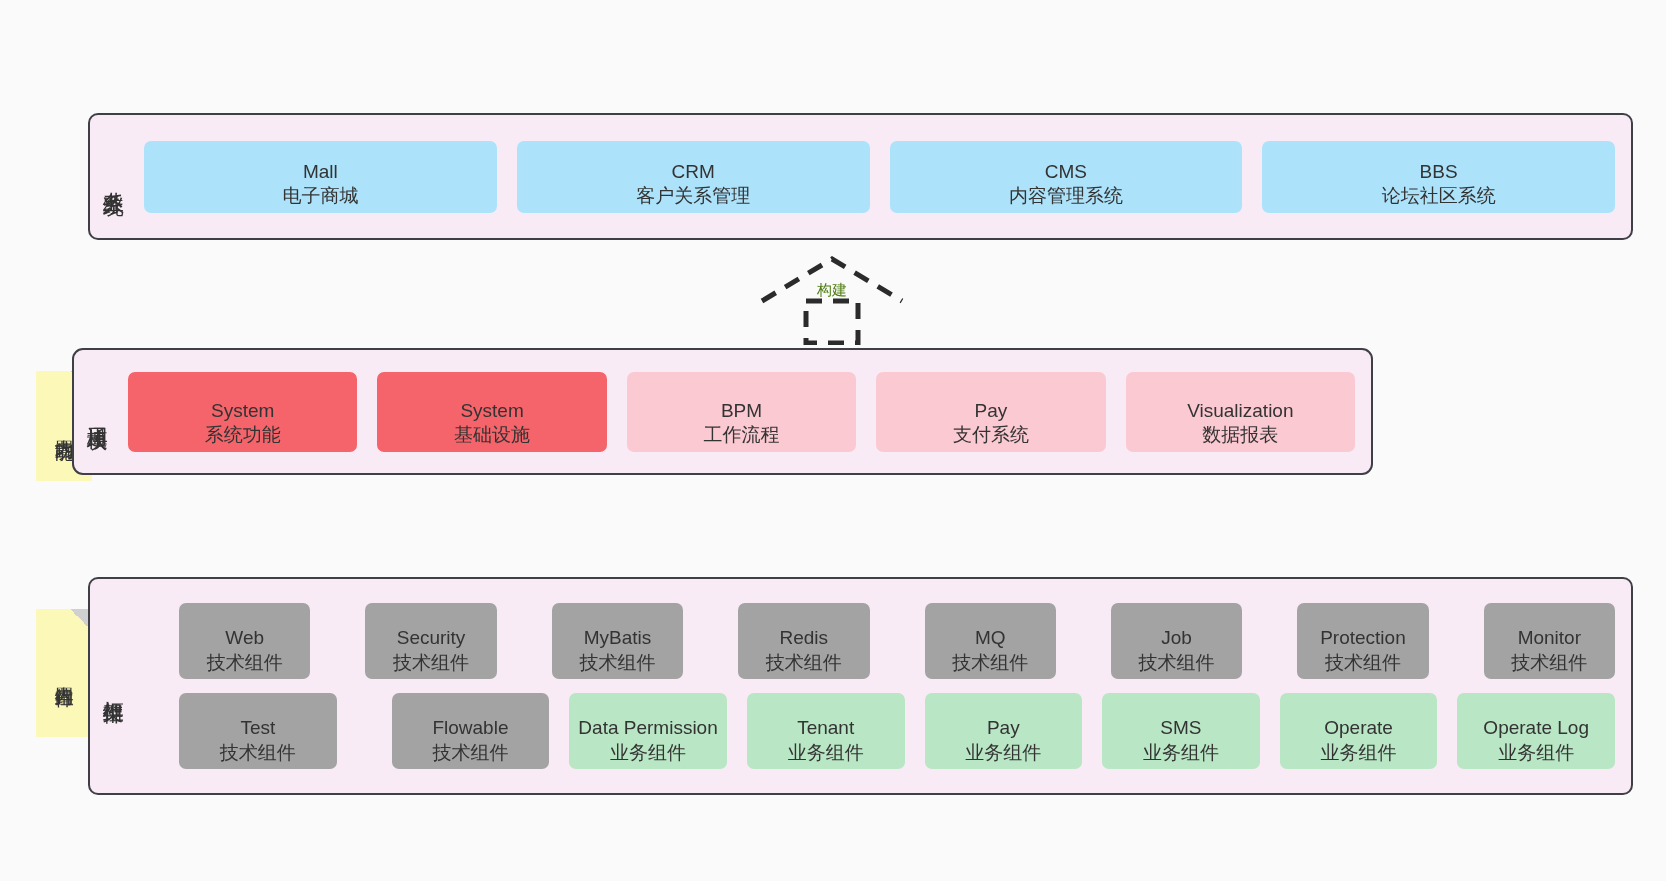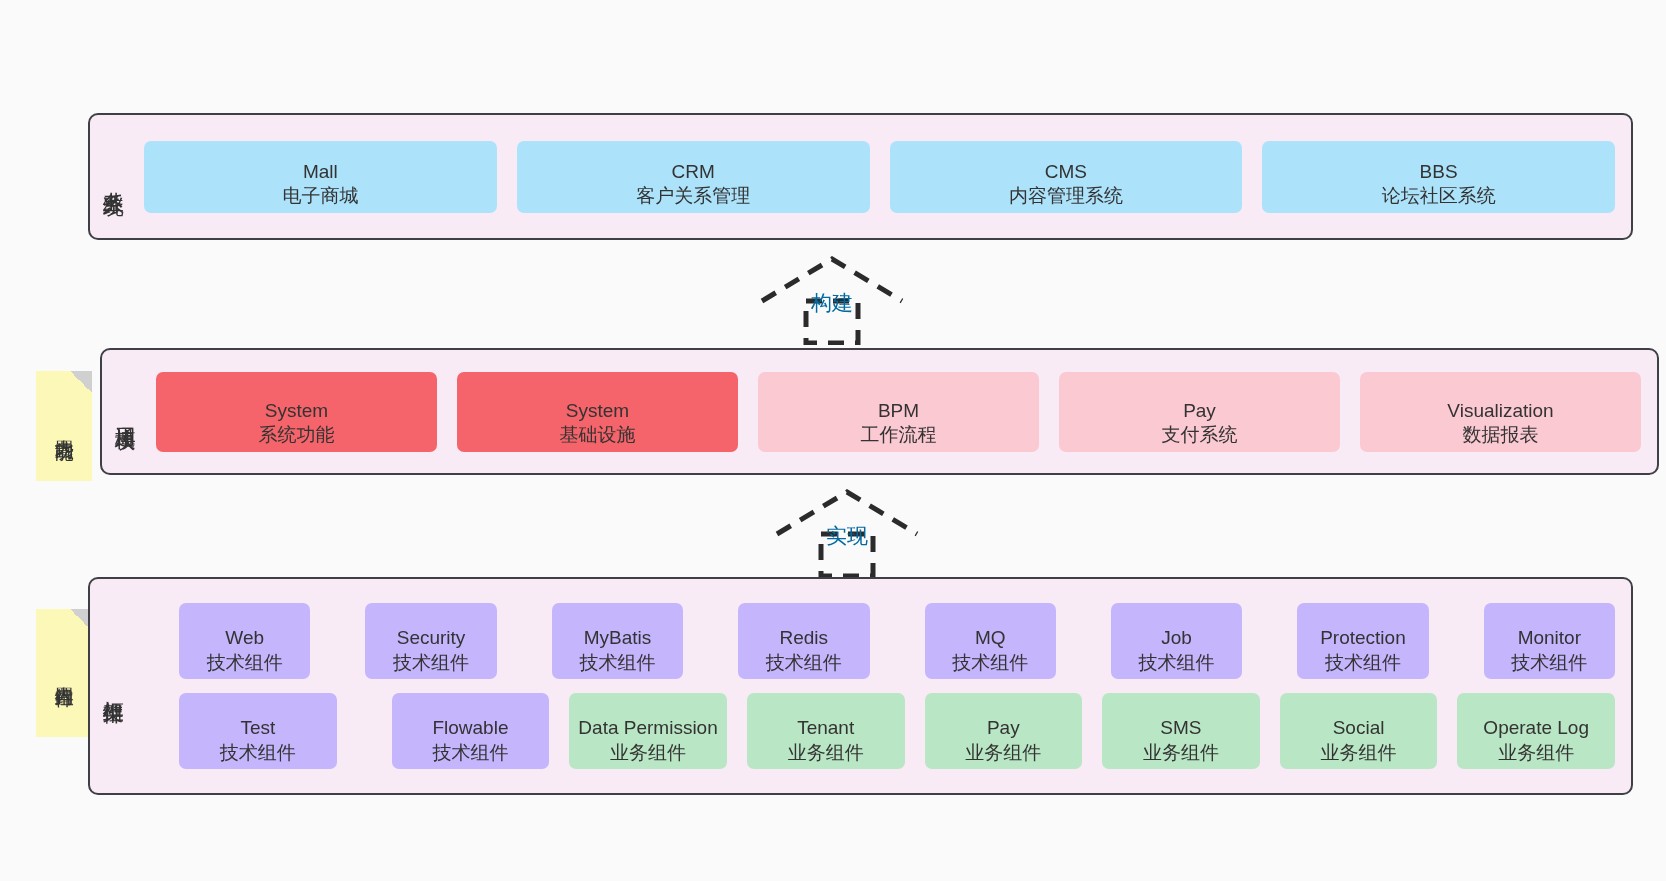--- a/index.html
+++ b/index.html
@@ -76,28 +76,28 @@
     box-sizing: border-box;
     user-select: none;
   }
   .cell .en { display: block; }
   .cell .cn { display: block; }
 
   
   .c-blue       { background: #ace3fb; }
   .c-red        { background: #f4646a; }
   .c-pink       { background: #fbc9d1; }
-  .c-green      { background: #c4b5fd; margin-left: 35px; }
+  .c-green      { background: #a3a3a3; margin-left: 35px; }
   .c-green-soft { background: #b9e6c4; }
 
   
   #layer-business { left: 88px;  top: 113px; width: 1545px; height: 127px; }
   #layer-business .cell { height: 72px; }
 
-  #layer-common   { left: 100px;  top: 348px; width: 1559px; height: 127px; }
+  #layer-common   { left: 72px;  top: 348px; width: 1301px; height: 127px; border-radius: 11px; }
   #layer-common .cell { height: 80px; }
 
   #layer-framework{ left: 88px;  top: 577px; width: 1545px; height: 218px; }
   #layer-framework .cell { height: 76px; }
   #layer-framework .layer-body { gap: 14px; }
 
   
   .note {
     position: absolute;
     width: 56px;
@@ -130,23 +130,23 @@
   .arrow {
     position: absolute;
     width: 150px;
     height: 92px;
   }
   .arrow svg { display: block; }
   .arrow .lbl {
     position: absolute;
     left: 50%;
     transform: translateX(-50%);
-    top: 36px;
-    font-size: 21px;
-    color: #0369a1;
+    top: 28px;
+    font-size: 15px;
+    color: #4d7c0f;
     background: transparent;
     padding: 0 2px;
     white-space: nowrap;
     user-select: none;
   }
   #arrow-build   { left: 757px; top: 253px; }
   #arrow-realize { left: 772px; top: 486px; }
 </style>
 </head>
 <body>
@@ -211,27 +211,20 @@
           <span class="cn">支付系统</span>
         </div>
         <div class="cell c-pink">
           <span class="en">Visualization</span>
           <span class="cn">数据报表</span>
         </div>
       </div>
     </div>
   </div>
 
-  <div class="arrow" id="arrow-realize">
-    <svg width="150" height="92" viewBox="0 0 150 92" fill="none">
-      <path d="M5 48 L75 6 L145 48" stroke="#2b2b2b" stroke-width="5" stroke-dasharray="16 11" fill="none" stroke-linecap="butt"></path>
-      <path d="M49 48 L101 48 L101 90 L49 90 Z" stroke="#2b2b2b" stroke-width="5" stroke-dasharray="16 11" fill="none"></path>
-    </svg>
-    <span class="lbl">实现</span>
-  </div>
 
   <div class="note" id="note-components">
     <span>内置组件</span>
     <span class="fold"></span>
   </div>
 
   <div class="layer" id="layer-framework">
     <div class="layer-title">框架组件</div>
     <div class="layer-body">
 
@@ -289,21 +282,21 @@
         </div>
         <div class="cell c-green-soft">
           <span class="en">Pay</span>
           <span class="cn">业务组件</span>
         </div>
         <div class="cell c-green-soft">
           <span class="en">SMS</span>
           <span class="cn">业务组件</span>
         </div>
         <div class="cell c-green-soft">
-          <span class="en">Social</span>
+          <span class="en">Operate</span>
           <span class="cn">业务组件</span>
         </div>
         <div class="cell c-green-soft">
           <span class="en">Operate Log</span>
           <span class="cn">业务组件</span>
         </div>
       </div>
 
     </div>
   </div>

